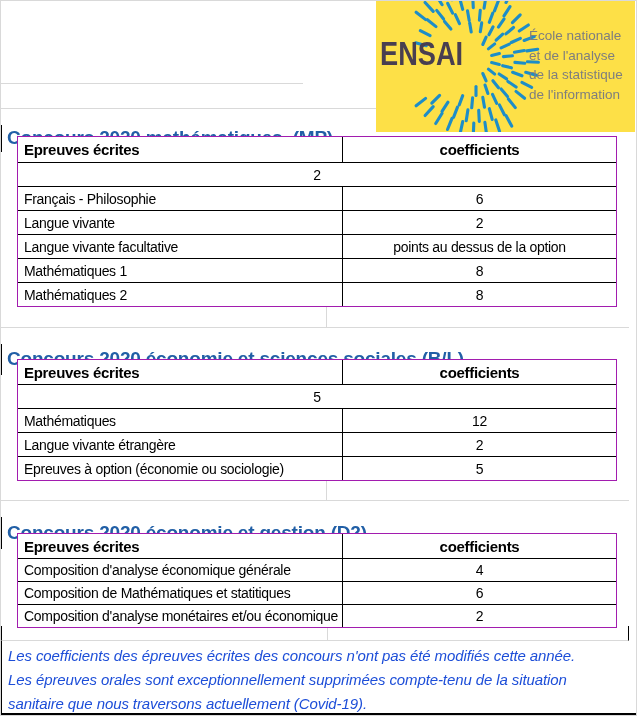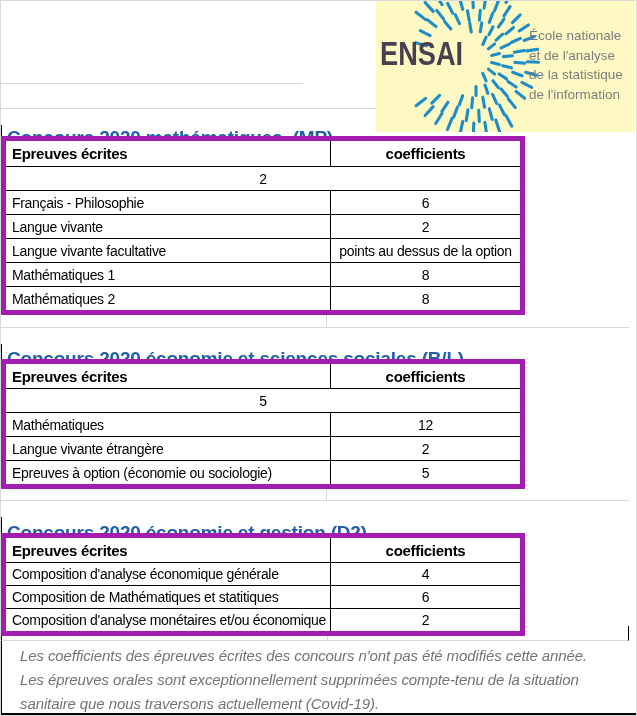--- a/index.html
+++ b/index.html
@@ -12,21 +12,21 @@
     font-family:"Liberation Sans",sans-serif;
     color:#000;
     overflow:hidden;
   }
   
   .gridline{position:absolute;background:#d9d9d9;height:1px;}
   .gl-h1{top:82px;left:0;width:302px;}
   .gl-h2{top:107px;left:0;width:377px;}
 
   
-  .logo{position:absolute;top:0;right:1px;width:259px;height:131px;overflow:hidden;background:#fef9c3;}
+  .logo{position:absolute;top:0;right:1px;width:259px;height:131px;overflow:hidden;background:#fde047;}
   .wordmark{
     position:absolute;left:4px;top:33px;
     font-size:34px;font-weight:600;color:#493f50;
     letter-spacing:0px;transform:scaleX(.8);transform-origin:left center;
     white-space:nowrap;
   }
   .spiral-svg{position:absolute;left:0;top:0;}
   .spiral-svg line{stroke:#1d8dc8;stroke-width:3.1;stroke-linecap:round;}
   .tagline{
     position:absolute;left:153px;top:25px;
@@ -37,41 +37,41 @@
   .section-title{
     position:absolute;left:0;width:628px;
     border-left:1px solid #000;
     color:#215fa6;font-weight:bold;font-size:19px;letter-spacing:-0.2px;
     padding-left:5px;display:flex;align-items:center;
     white-space:pre;z-index:2;
   }
   .title-vline{position:absolute;left:325px;top:0;bottom:0;width:1px;background:#d9d9d9;z-index:-1;}
 
   
-  .ctable{position:absolute;left:0;width:524px;border:5px solid #a21caf;background:#fff;z-index:3;}
+  .ctable{position:absolute;left:16px;width:600px;border:1px solid #a21caf;background:#fff;z-index:3;}
   .tr{display:flex;height:24px;border-top:1px solid #000;}
   .tr.first{border-top:none;}
   .tr.hdr{height:25px;}
   .tr.h23{height:23px;}
   .td{display:flex;align-items:center;font-size:14px;letter-spacing:-0.3px;overflow:hidden;white-space:nowrap;}
   .td.c1{width:325px;border-right:1px solid #000;padding-left:6px;}
   .td.c2{flex:1;justify-content:center;}
   .th{font-weight:bold;font-size:15px;}
 
   
   .gap{position:absolute;left:0;width:628px;border-bottom:1px solid #d9d9d9;}
   .gap .vseg{position:absolute;left:325px;top:0;bottom:0;width:1px;background:#d9d9d9;}
   .gap.dark{border-left:1px solid #000;border-right:1px solid #000;}
 
   
   .note{
     position:absolute;left:0;right:0;top:640px;bottom:0;
     border-left:1px solid #000;border-bottom:2px solid #000;
-    color:#737373;font-style:italic;font-size:15px;line-height:24px;
-    padding:3px 8px 0 18px;letter-spacing:-0.1px;
+    color:#1d4ed8;font-style:italic;font-size:15px;line-height:24px;
+    padding:3px 8px 0 6px;letter-spacing:-0.1px;
   }
 </style>
 </head>
 <body>
 
 <div class="sheet">
 
   <div class="gridline gl-h1"></div>
   <div class="gridline gl-h2"></div>
 

